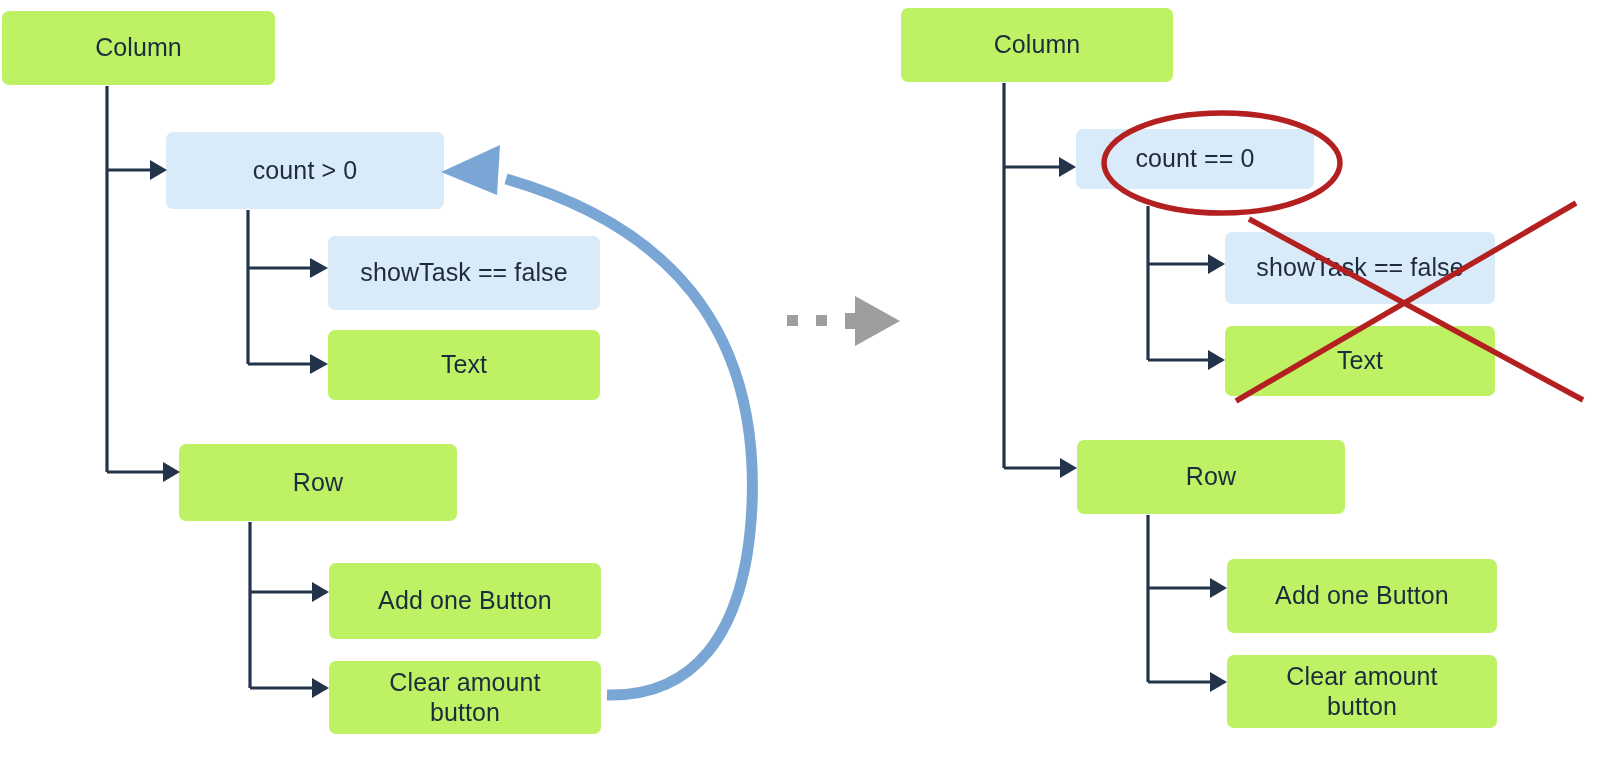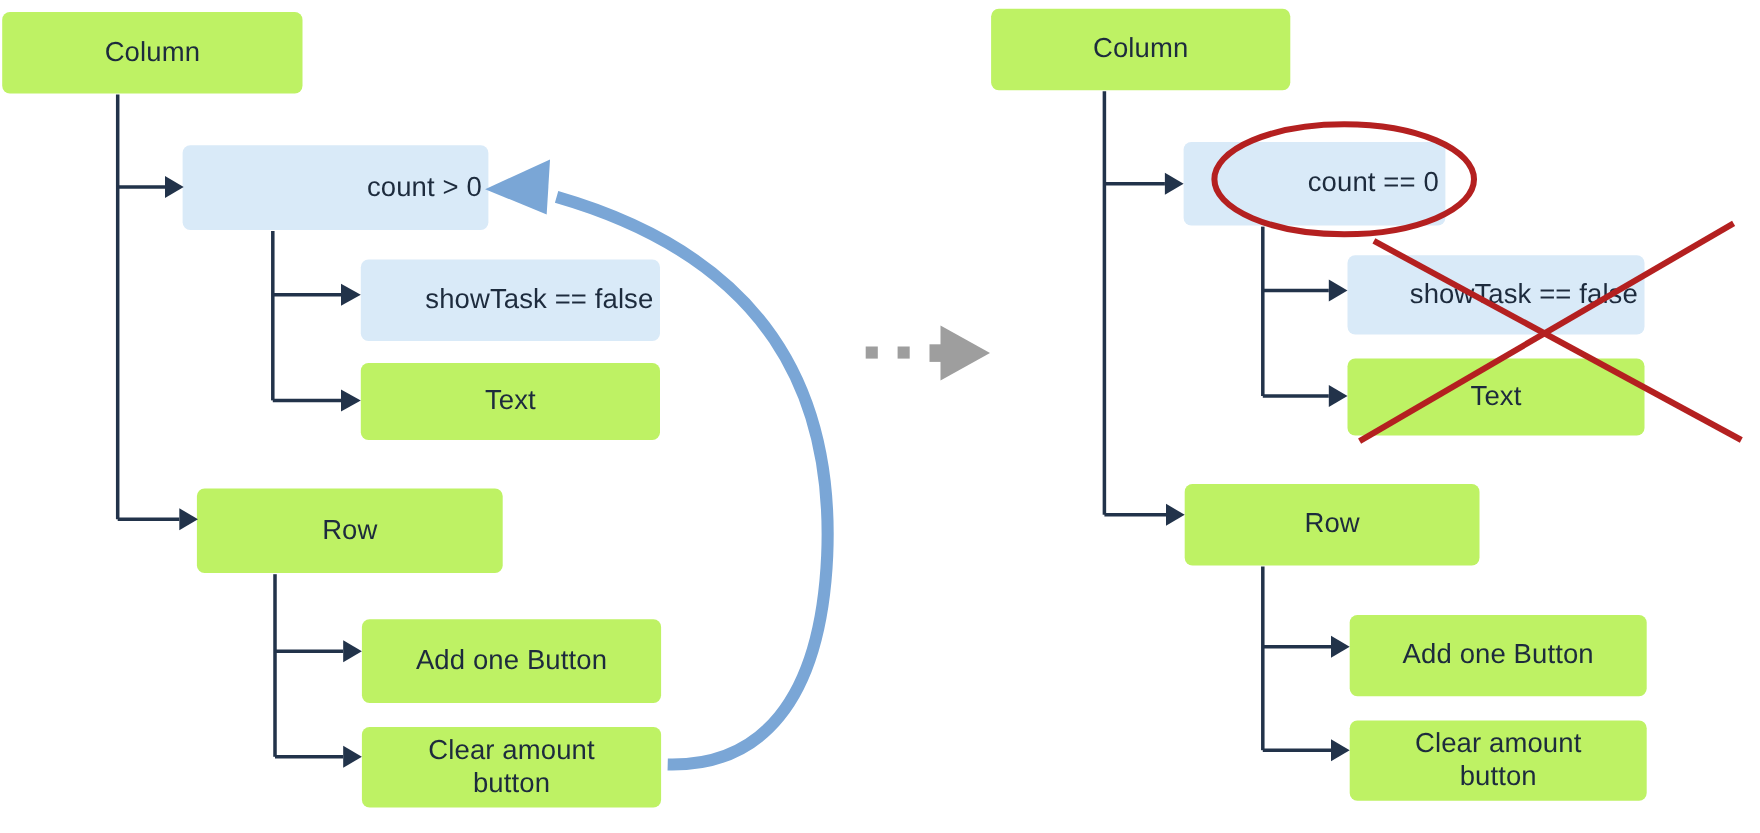--- a/index.html
+++ b/index.html
@@ -26,21 +26,21 @@
     justify-content: center;
     text-align: center;
     color: #1d2b3d;
     font-size: 25px;
     line-height: 1.18;
     letter-spacing: 0.1px;
     padding: 2px 6px;
     user-select: none;
   }
   .node.green { background: #bef264; }
-  .node.blue  { background: #d9eaf8; justify-content: flex-end; }
+  .node.blue  { background: #d9eaf8; }
   .node .label { display: block; }
 
   svg.overlay {
     position: absolute;
     left: 0;
     top: 0;
     width: 1600px;
     height: 757px;
     pointer-events: none;
   }
@@ -84,21 +84,21 @@
 
   <div class="node green" style="left:329px; top:661px; width:272px; height:73px; flex-direction:column;">
     <span class="label">Clear amount</span>
     <span class="label">button</span>
   </div>
 
   <div class="node green" style="left:901px; top:8px; width:272px; height:74px;">
     <span class="label">Column</span>
   </div>
 
-  <div class="node blue" style="left:1076px; top:129px; width:238px; height:76px;">
+  <div class="node blue" style="left:1076px; top:129px; width:238px; height:60px;">
     <span class="label">count == 0</span>
   </div>
 
   <div class="node blue" style="left:1225px; top:232px; width:270px; height:72px;">
     <span class="label">showTask == false</span>
   </div>
 
   <div class="node green" style="left:1225px; top:326px; width:270px; height:70px;">
     <span class="label">Text</span>
   </div>

